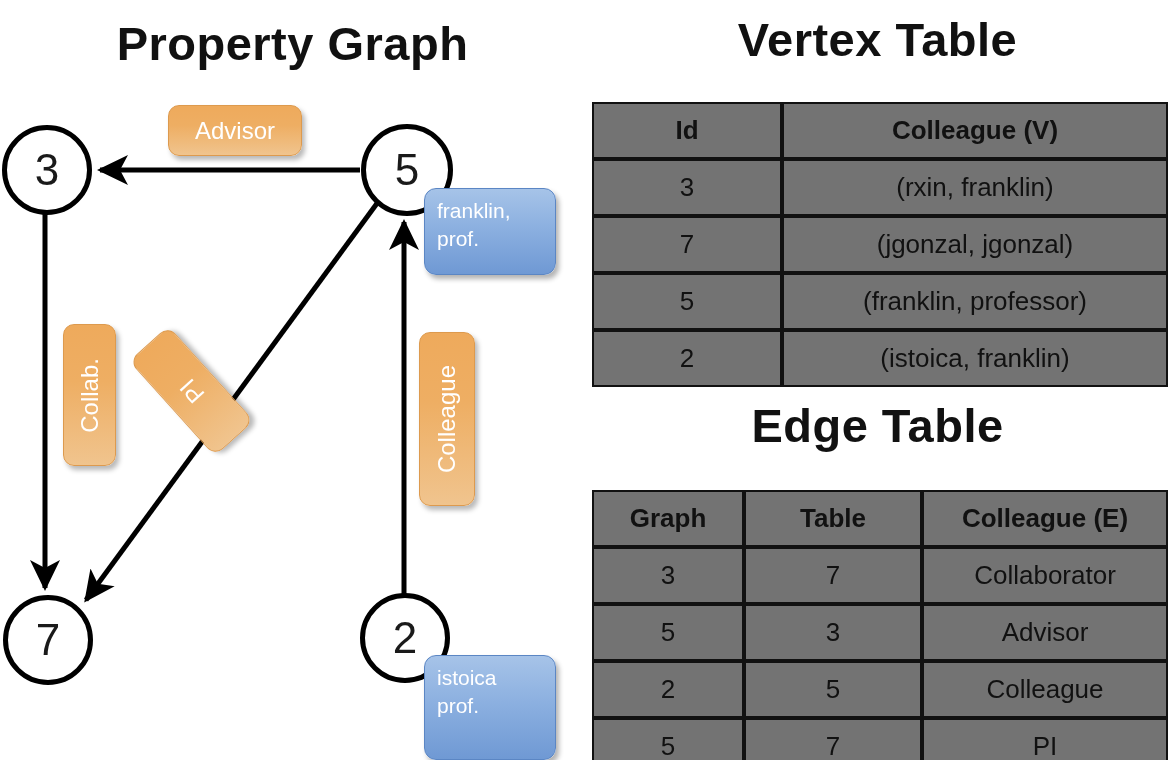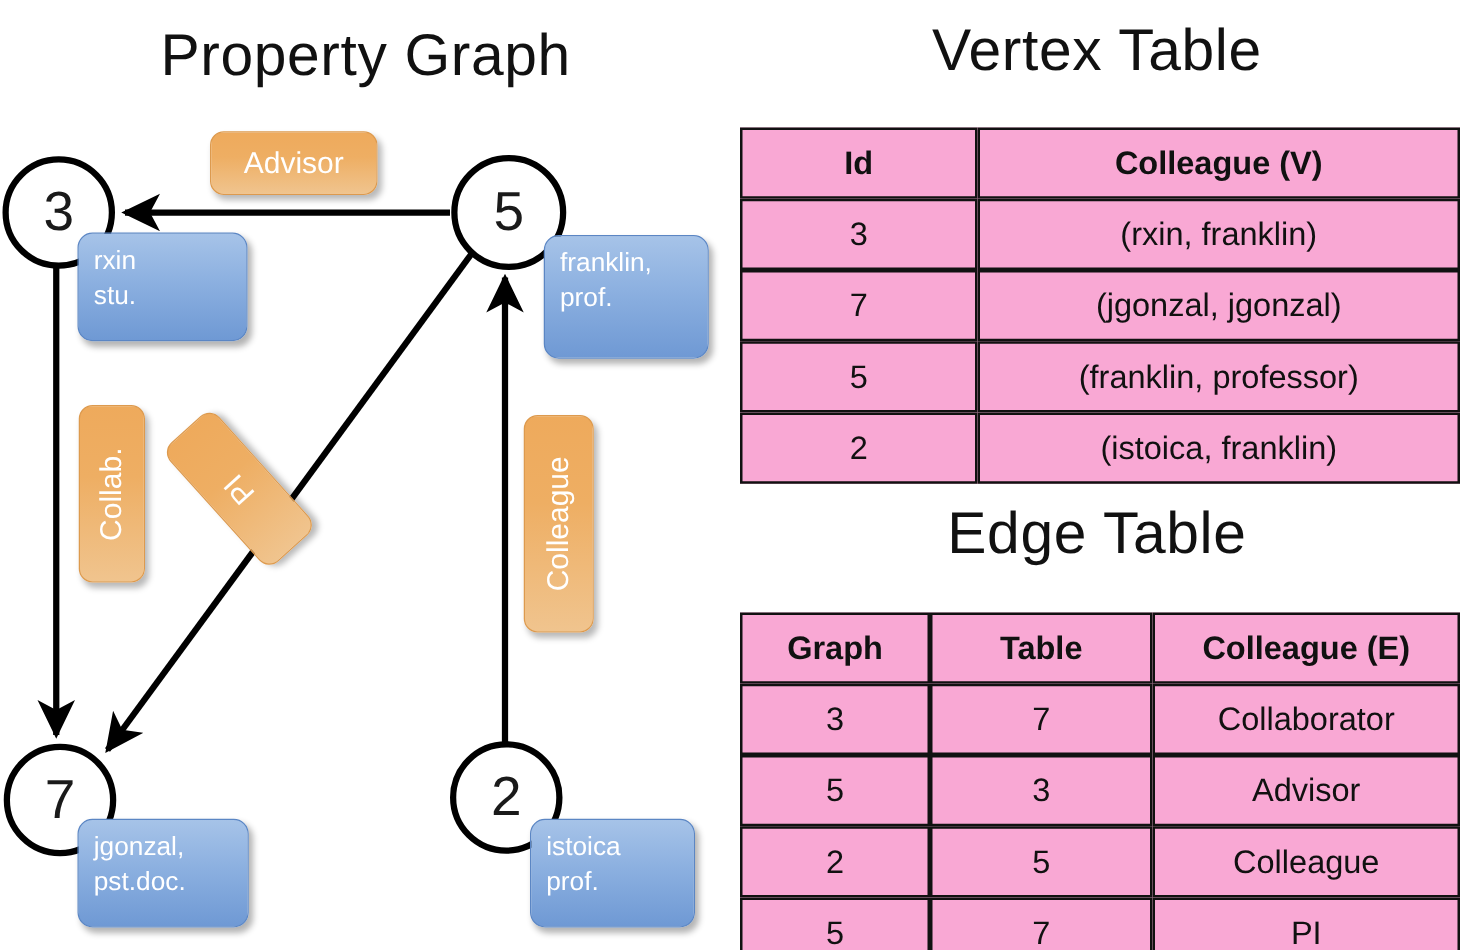--- a/index.html
+++ b/index.html
@@ -13,21 +13,21 @@
     position: relative;
     overflow: hidden;
     font-family: "Liberation Sans", sans-serif;
     color: #000000;
   }
 
   
   .title {
     position: absolute;
     font-family: "Liberation Sans", sans-serif;
-    font-weight: 400;
+    font-weight: 700;
     font-size: 47px;
     letter-spacing: 0.5px;
     color: #111111;
     white-space: nowrap;
     text-align: center;
   }
   #title-property-graph { left: 0px;   top: 16px;  width: 585px; }
   #title-vertex-table   { left: 585px; top: 12px;  width: 585px; }
   #title-edge-table     { left: 585px; top: 398px; width: 585px; }
 
@@ -108,21 +108,21 @@
     table-layout: fixed;
     font-family: "Liberation Sans", sans-serif;
   }
   table.grid td, table.grid th {
     border: 2px solid #111111;
     text-align: center;
     vertical-align: middle;
     font-weight: 300;
     font-size: 26px;
     color: #111111;
-    background: #f9a8d4;
+    background: #737373;
     padding: 0;
   }
   table.grid th {
     font-weight: 700;
     font-size: 26px;
   }
   td.prop-v, th.prop-v { background: #cfdcf0; }
   td.prop-e, th.prop-e { background: #f7ddc2; }
 
   #vertex-table { left: 592px; top: 102px; width: 576px; }
@@ -167,36 +167,28 @@
   </div>
 
   <div class="node" id="node-7" style="left:3px; top:595px; width:90px; height:90px;">
     <span>7</span>
   </div>
 
   <div class="node" id="node-2" style="left:360px; top:593px; width:90px; height:90px;">
     <span>2</span>
   </div>
 
-  <div class="vprop" style="left:62px; top:186px; width:136px; height:87px;">
-    <div>rxin</div>
-    <div>stu.</div>
-  </div>
-
-  <div class="vprop" style="left:424px; top:188px; width:132px; height:99px;margin-left:11px;">
+
+  <div class="vprop" style="left:424px; top:188px; width:132px; height:87px;">
     <div>franklin,</div>
     <div>prof.</div>
   </div>
 
-  <div class="vprop" style="left:62px; top:655px; width:137px; height:87px;">
-    <div>jgonzal,</div>
-    <div>pst.doc.</div>
-  </div>
-
-  <div class="vprop" style="left:424px; top:655px; width:132px; height:87px;">
+
+  <div class="vprop" style="left:424px; top:655px; width:132px; height:105px;">
     <div>istoica</div>
     <div>prof.</div>
   </div>
 
   <div class="elabel" style="left:168px; top:105px; width:134px; height:51px;">
     <span>Advisor</span>
   </div>
 
   <div class="elabel vert" style="left:63px; top:324px; width:53px; height:142px;">
     <span>Collab.</span>

